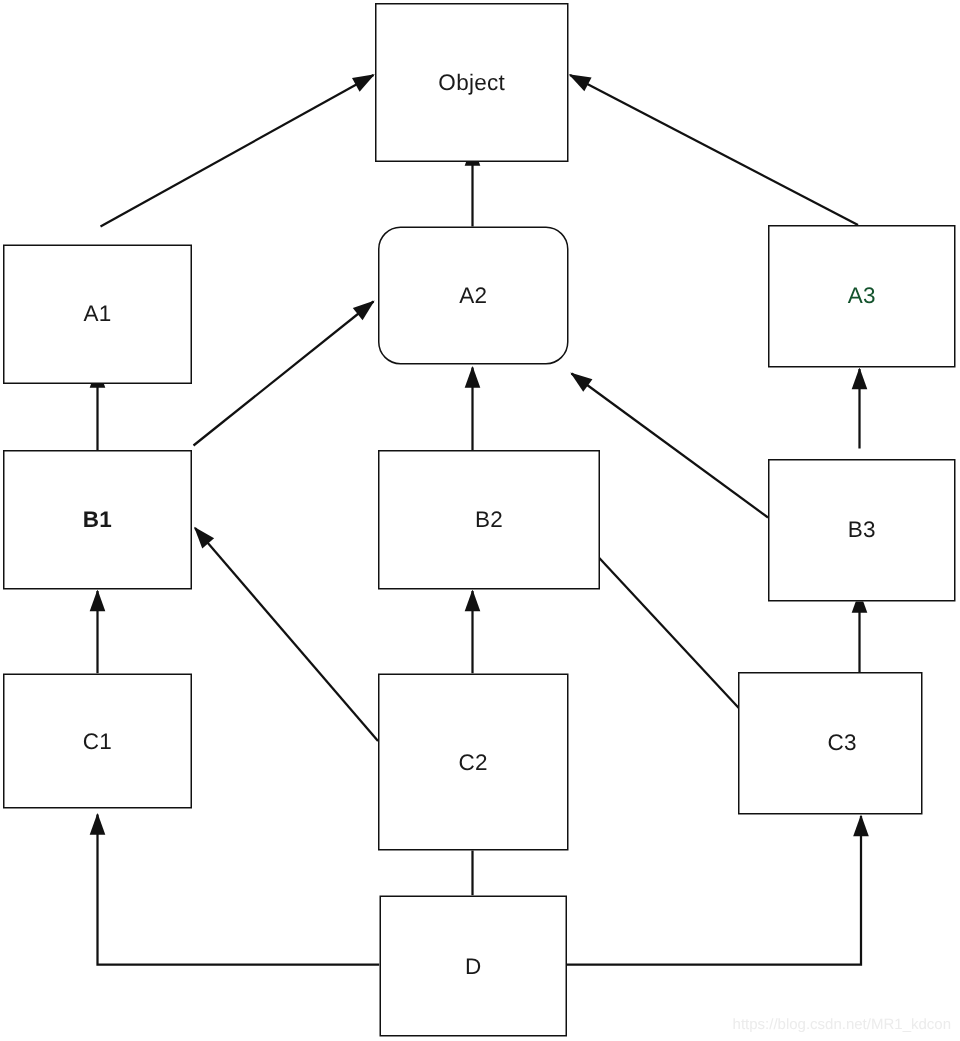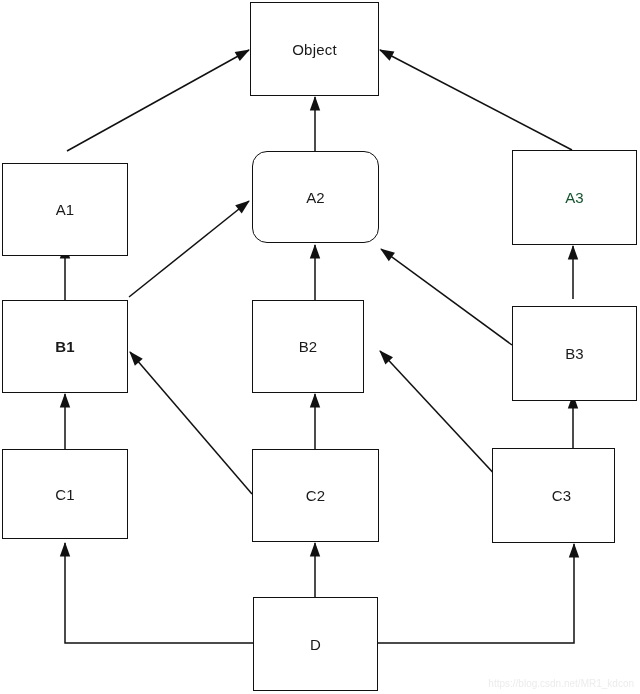--- a/index.html
+++ b/index.html
@@ -65,45 +65,45 @@
       <polyline points="65,449 65,394" fill="none" stroke="#111111" stroke-width="1.5" marker-end="url(#arrowhead)"></polyline>
       <polyline points="252,494 130,352" fill="none" stroke="#111111" stroke-width="1.5" marker-end="url(#arrowhead)"></polyline>
       <polyline points="315,449 315,394" fill="none" stroke="#111111" stroke-width="1.5" marker-end="url(#arrowhead)"></polyline>
       <polyline points="573,448 573,395" fill="none" stroke="#111111" stroke-width="1.5" marker-end="url(#arrowhead)"></polyline>
       <polyline points="512,493 380,351" fill="none" stroke="#111111" stroke-width="1.5" marker-end="url(#arrowhead)"></polyline>
       <polyline points="253,643 65,643 65,543" fill="none" stroke="#111111" stroke-width="1.5" marker-end="url(#arrowhead)"></polyline>
       <polyline points="315,597 315,543" fill="none" stroke="#111111" stroke-width="1.5" marker-end="url(#arrowhead)"></polyline>
       <polyline points="378,643 574,643 574,544" fill="none" stroke="#111111" stroke-width="1.5" marker-end="url(#arrowhead)"></polyline>
     </svg>
   <div id="nodes-layer">
-      <div class="node" style="left: 250px; top: 2px; width: 129px; height: 94px; border-color: rgb(17, 17, 17);">
+      <div class="node" style="left: 250px; top: 2px; width: 129px; height: 106px; border-color: rgb(17, 17, 17);">
         <span style="color: rgb(26, 26, 26);">Object</span>
       </div>
       <div class="node" style="left: 2px; top: 163px; width: 126px; height: 93px; border-color: rgb(17, 17, 17);">
         <span style="color: rgb(26, 26, 26);">A1</span>
       </div>
       <div class="node" style="left: 252px; top: 151px; width: 127px; height: 92px; border-color: rgb(17, 17, 17); border-radius: 15px;">
         <span style="color: rgb(26, 26, 26);">A2</span>
       </div>
       <div class="node" style="left: 512px; top: 150px; width: 125px; height: 95px; border-color: rgb(17, 17, 17);">
         <span style="color: #14532d;">A3</span>
       </div>
       <div class="node" style="left: 2px; top: 300px; width: 126px; height: 93px; border-color: rgb(17, 17, 17);">
         <span style="color: rgb(26, 26, 26); font-weight: bold;">B1</span>
       </div>
-      <div class="node" style="left: 252px; top: 300px; width: 112px; height: 93px; border-color: rgb(17, 17, 17);">
+      <div class="node" style="left: 252px; top: 300px; width: 148px; height: 93px; border-color: rgb(17, 17, 17);">
         <span style="color: rgb(26, 26, 26);">B2</span>
       </div>
       <div class="node" style="left: 512px; top: 306px; width: 125px; height: 95px; border-color: rgb(17, 17, 17);">
         <span style="color: rgb(26, 26, 26);">B3</span>
       </div>
       <div class="node" style="left: 2px; top: 449px; width: 126px; height: 90px; border-color: rgb(17, 17, 17);">
         <span style="color: rgb(26, 26, 26);">C1</span>
       </div>
-      <div class="node" style="left: 252px; top: 449px; width: 127px; height: 93px; border-color: rgb(17, 17, 17);">
+      <div class="node" style="left: 252px; top: 449px; width: 127px; height: 118px; border-color: rgb(17, 17, 17);">
         <span style="color: rgb(26, 26, 26);">C2</span>
       </div>
       <div class="node" style="left: 492px; top: 448px; width: 123px; height: 95px; border-color: rgb(17, 17, 17); padding-left: 16px;">
         <span style="color: rgb(26, 26, 26);">C3</span>
       </div>
       <div class="node" style="left: 253px; top: 597px; width: 125px; height: 94px; border-color: rgb(17, 17, 17);">
         <span style="color: rgb(26, 26, 26);">D</span>
       </div>
     </div>
   <div class="watermark" style="color: rgb(236, 236, 236);">https://blog.csdn.net/MR1_kdcon</div>

